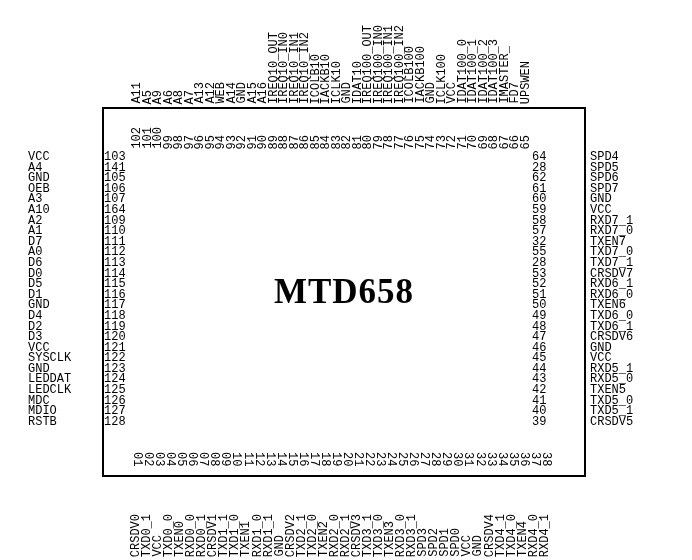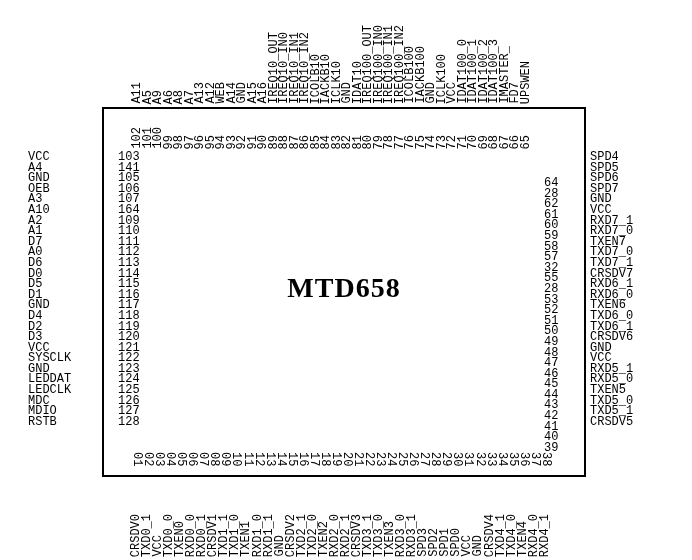--- a/index.html
+++ b/index.html
@@ -8,27 +8,27 @@
     font-family:"Liberation Mono","DejaVu Sans Mono",monospace;font-size:12px;
     overflow:hidden;
   }
   .box{
     position:absolute;left:102px;top:107px;width:484px;height:370px;
     border:2px solid #000;box-sizing:border-box;background:#fff;
   }
   .title{
     position:absolute;left:102px;top:274px;width:484px;text-align:center;
     font-family:"Liberation Serif","DejaVu Serif",serif;font-weight:bold;
-    font-size:28px;line-height:1;letter-spacing:1px;
+    font-size:35px;line-height:1;letter-spacing:1px;
   }
   .col-list{position:absolute;}
   .hrow{height:10.6px;line-height:10.6px;white-space:pre;}
   #left-labels{left:28px;top:152px;}
-  #left-numbers{left:118px;top:152px;font-family:Liberation Mono, monospace;}
-  #right-numbers{left:544px;top:152px;margin-top:26px;}
+  #left-numbers{left:104px;top:152px;font-family:Liberation Mono, monospace;}
+  #right-numbers{left:532px;top:152px;}
   #right-labels{left:590px;top:152px;}
   .vrow{position:absolute;display:flex;flex-direction:row;}
   #top-labels{left:132px;top:8px;height:96px;align-items:flex-end;}
   #top-numbers{left:132px;top:110px;height:39px;align-items:flex-end;}
   #bottom-numbers{left:131px;top:452px;height:26px;align-items:flex-start;}
   #bottom-labels{left:131px;top:488px;height:69px;align-items:flex-end;}
   .vup{writing-mode:vertical-rl;transform:rotate(180deg);}
   .vdown{writing-mode:vertical-rl;}
   .topcol{width:10.5px;line-height:10.5px;}
   .botcol{width:11.05px;line-height:11.05px;}

